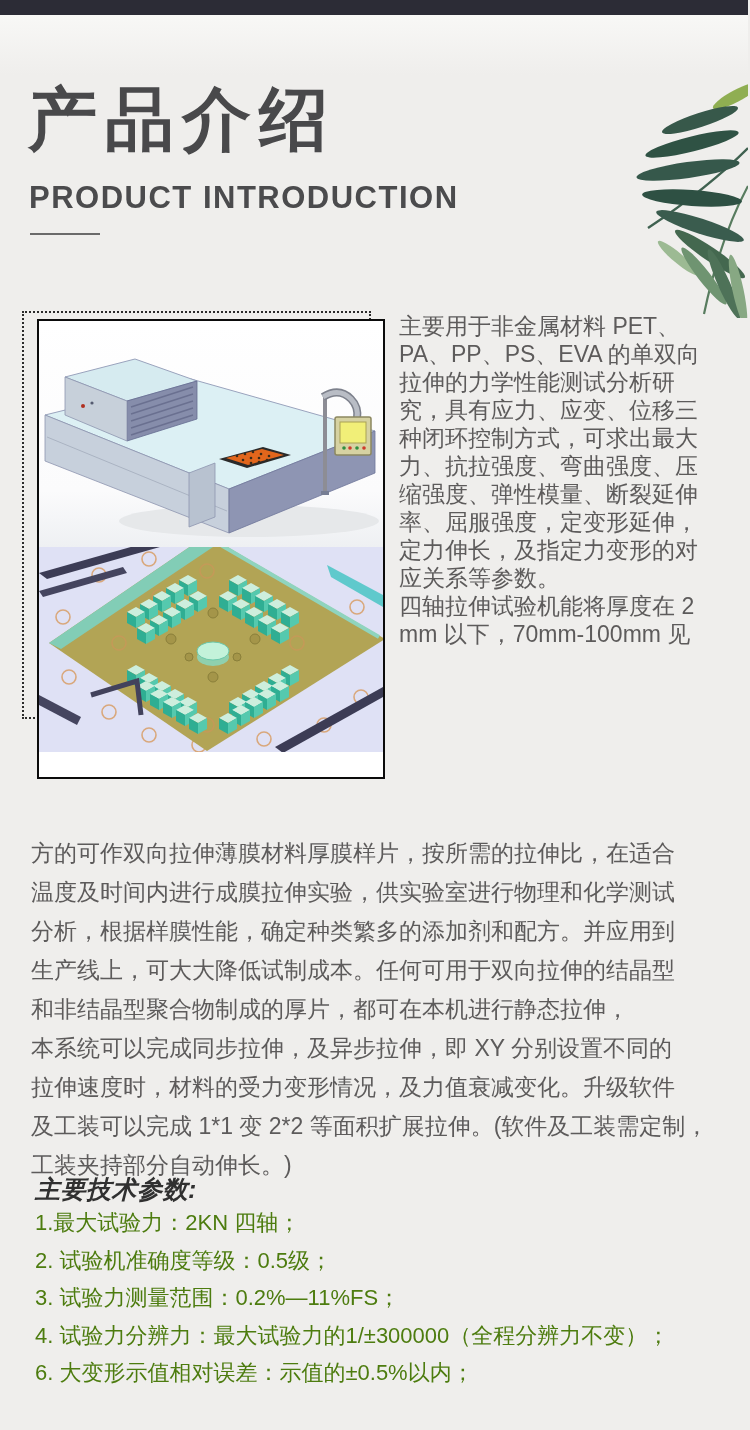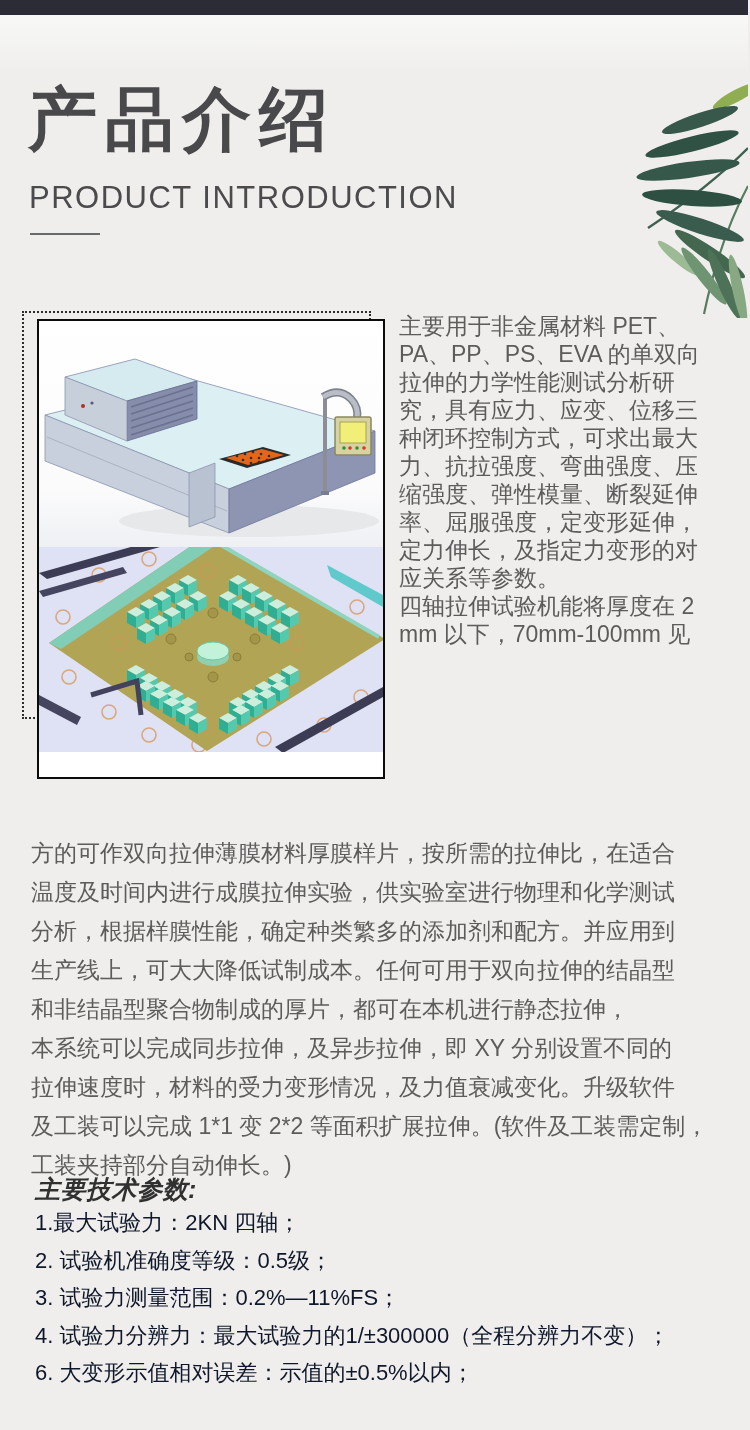--- a/index.html
+++ b/index.html
@@ -5,37 +5,37 @@
   html,body{margin:0;padding:0;background:#efeeec;}
   .page{position:relative;width:748px;height:1430px;background:#efeeec;overflow:hidden;
         font-family:"Liberation Sans","DejaVu Sans",sans-serif;}
   .topbar{position:absolute;left:0;top:0;width:750px;height:15px;background:#2c2c36;}
   .topglow{position:absolute;left:0;top:15px;width:750px;height:60px;
            background:linear-gradient(#f8f8f6,#efeeec);}
   .leaf-wrap{position:absolute;right:0;top:78px;width:140px;height:240px;pointer-events:none;}
   .main-title{position:absolute;left:28px;top:84px;font-size:69px;line-height:1.05;
               font-weight:900;color:#49494b;letter-spacing:8px;white-space:nowrap;}
   .subtitle{position:absolute;left:29px;top:180px;font-size:31px;color:#4b4b4d;
-            letter-spacing:1.5px;font-weight:400;white-space:nowrap;}
+            letter-spacing:1.5px;font-weight:700;white-space:nowrap;}
   .divider{position:absolute;left:30px;top:233px;width:70px;height:2px;background:#6a6a6a;}
   .section-heading{position:absolute;left:30px;top:260px;font-size:27px;color:#4c4c4c;
                    font-weight:500;letter-spacing:1px;}
   .dotted-box{position:absolute;left:22px;top:311px;width:345px;height:404px;
               border:2px dotted #2b2b2b;z-index:1;}
   .photo-frame{position:absolute;left:37px;top:319px;width:344px;height:456px;
                border:2px solid #0b0b0b;background:#ffffff;z-index:2;}
   .photo-frame svg{display:block;}
   .col-text{position:absolute;left:399px;top:312px;width:342px;font-size:23px;
             line-height:28px;color:#5d5b5b;white-space:pre-line;z-index:2;}
   .full-text{position:absolute;left:31px;top:786px;width:708px;font-size:23px;
              line-height:39px;color:#5d5b5b;white-space:pre-line;margin-top:48px;}
   .specs-heading{position:absolute;left:35px;top:1173px;font-size:25px;font-weight:700;
                  color:#303030;letter-spacing:0.5px;font-style:italic;}
   .specs-list{position:absolute;left:35px;top:1204px;margin:0;padding:0;list-style:none;
-              font-size:22px;line-height:37.5px;color:#0f172a;}
+              font-size:22px;line-height:37.5px;color:#4d7c0f;}
 </style>
 </head>
 <body>
 
 <div class="page">
 
   <div class="topbar"></div>
   <div class="topglow"></div>
 
   <div class="leaf-wrap">

